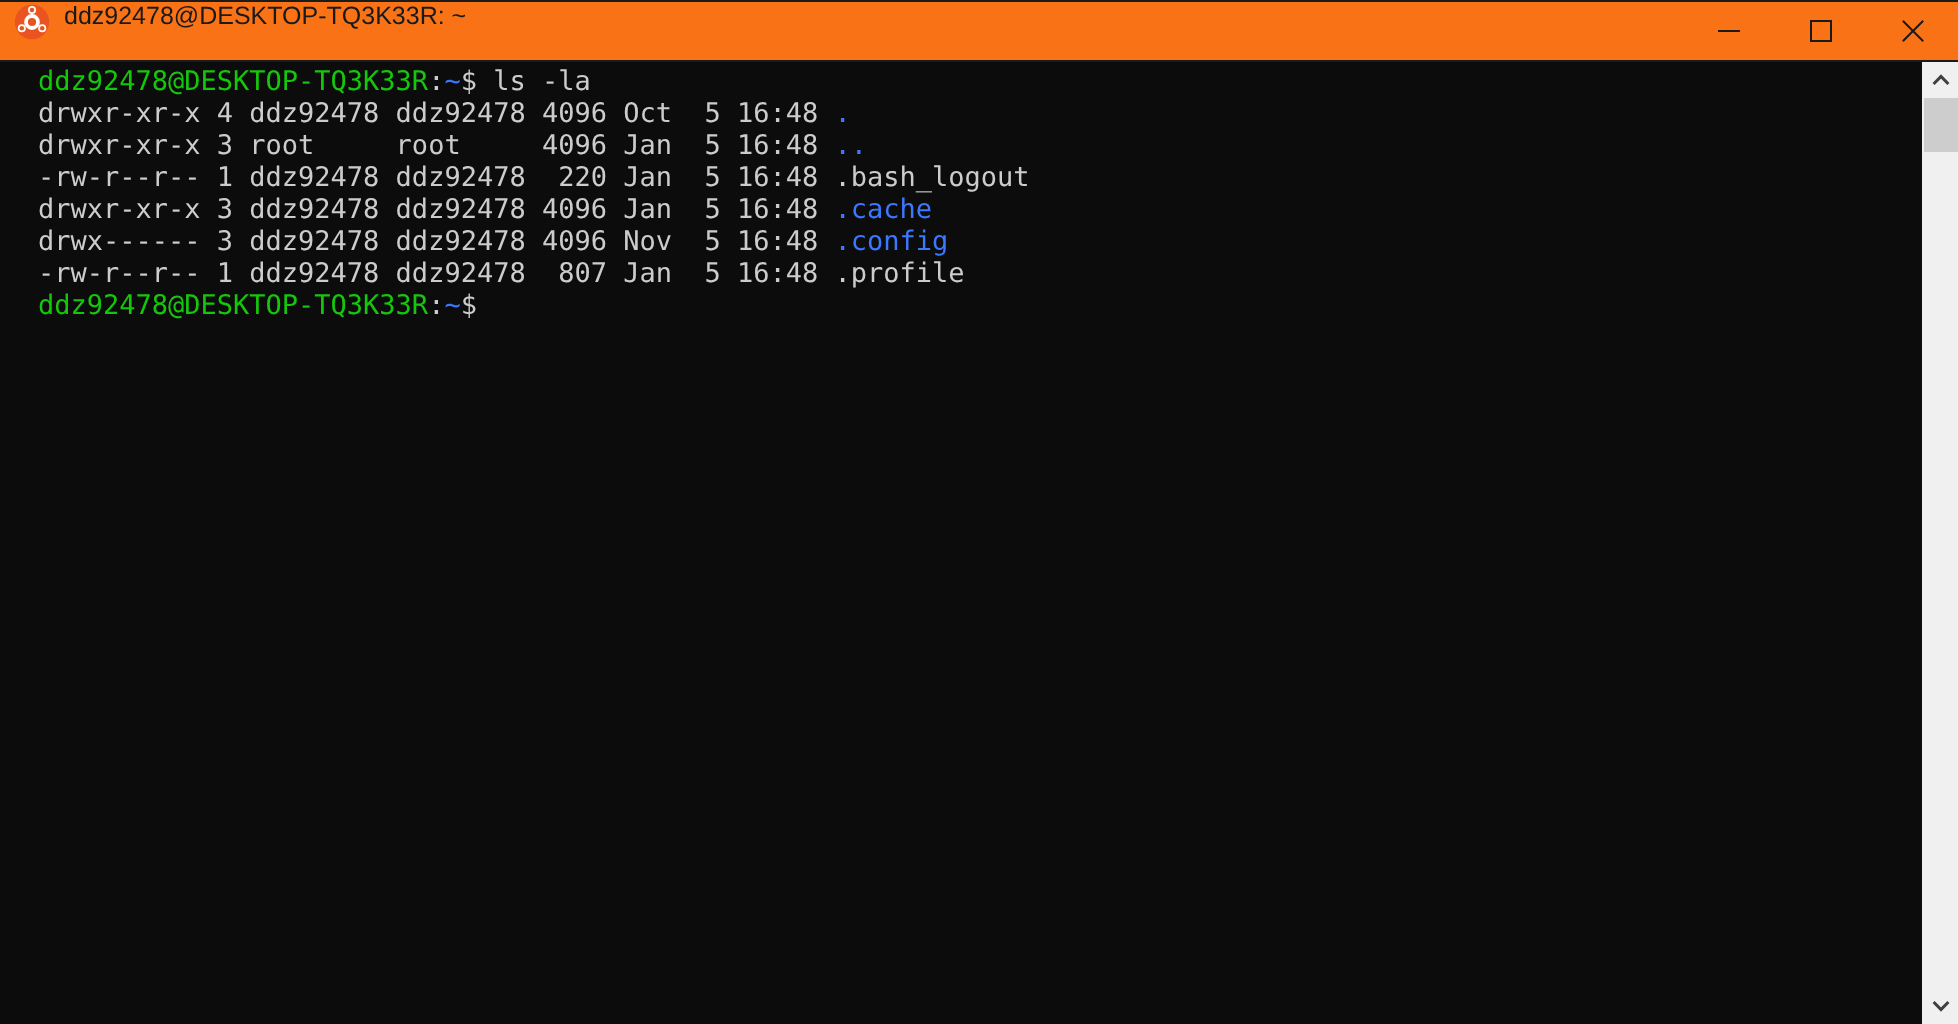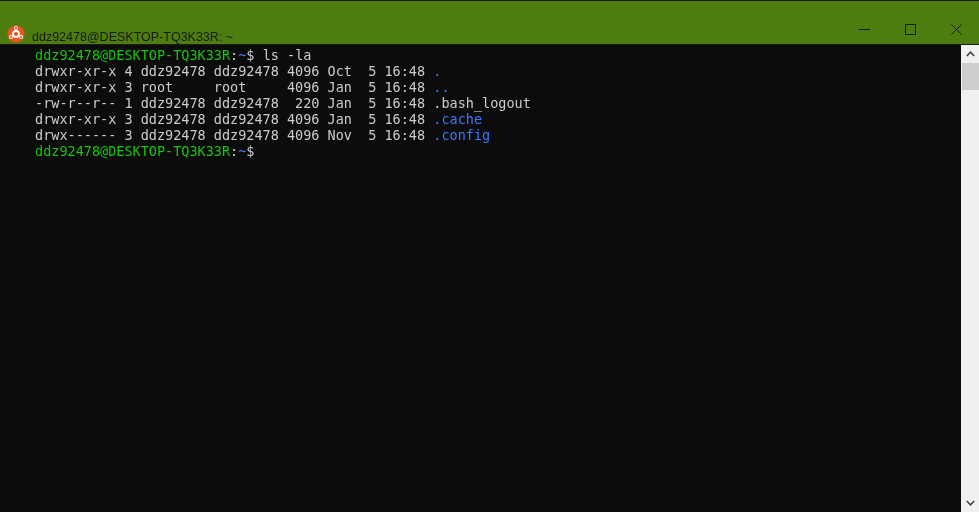--- a/index.html
+++ b/index.html
@@ -17,24 +17,24 @@
     width: 979px;
     height: 512px;
     display: flex;
     flex-direction: column;
     background: #ffffff;
     box-sizing: border-box;
     border-top: 1px solid #1b1b1b;
   }
   
   .titlebar {
-    height: 44px;
-    background: #4d7c0f;
-    display: flex;
-    align-items: flex-end;
+    height: 30px;
+    background: #f97316;
+    display: flex;
+    align-items: flex-start;
     flex: 0 0 auto;
     border-bottom: 1px solid #1b1b1b;
     box-sizing: border-box;
   }
   .title-icon {
     width: 20px;
     height: 20px;
     margin-left: 6px;
     margin-right: 6px;
     flex: 0 0 auto;
@@ -67,25 +67,24 @@
   
   .body-row {
     flex: 1 1 auto;
     display: flex;
     min-height: 0;
     background: #0c0c0c;
   }
   .term {
     flex: 1 1 auto;
     background: #0c0c0c;
-    padding: 2px 0 0 3px;
+    padding: 2px 0 0 19px;
     box-sizing: border-box;
     overflow: hidden;
     position: relative;
-    margin-left: 32px;
   }
   .term-line {
     font-family: "DejaVu Sans Mono", monospace;
     font-size: 13.5px;
     line-height: 16px;
     height: 16px;
     color: #cccccc;
     white-space: pre;
     letter-spacing: 0px;
   }
@@ -166,20 +165,21 @@
     <div class="term">
 
       <div class="term-line"><span class="fg-green">ddz92478@DESKTOP-TQ3K33R</span><span class="fg-white">:</span><span class="fg-blue">~</span><span class="fg-white">$</span><span class="fg-white"> ls -la</span></div>
 
 
       <div class="term-line"><span class="fg-white">drwxr-xr-x 4 ddz92478 ddz92478 4096 Oct  5 16:48 </span><span class="fg-blue">.</span></div>
       <div class="term-line"><span class="fg-white">drwxr-xr-x 3 root     root     4096 Jan  5 16:48 </span><span class="fg-blue">..</span></div>
       <div class="term-line"><span class="fg-white">-rw-r--r-- 1 ddz92478 ddz92478  220 Jan  5 16:48 </span><span class="fg-white">.bash_logout</span></div>
       <div class="term-line"><span class="fg-white">drwxr-xr-x 3 ddz92478 ddz92478 4096 Jan  5 16:48 </span><span class="fg-blue">.cache</span></div>
       <div class="term-line"><span class="fg-white">drwx------ 3 ddz92478 ddz92478 4096 Nov  5 16:48 </span><span class="fg-blue">.config</span></div>
+      <div class="term-line"><span class="fg-white">-rw-r--r-- 1 ddz92478 ddz92478  807 Jan  5 16:48 </span><span class="fg-white">.profile</span></div>
 
       <div class="term-line"><span class="fg-green">ddz92478@DESKTOP-TQ3K33R</span><span class="fg-white">:</span><span class="fg-blue">~</span><span class="fg-white">$</span></div>
 
     </div>
 
     <div class="scrollbar">
       <div class="sb-arrow">
         <svg width="9" height="6" viewBox="0 0 9 6">
           <polyline points="0.8,5 4.5,1.2 8.2,5" fill="none" stroke="#404040" stroke-width="1.5"></polyline>
         </svg>

